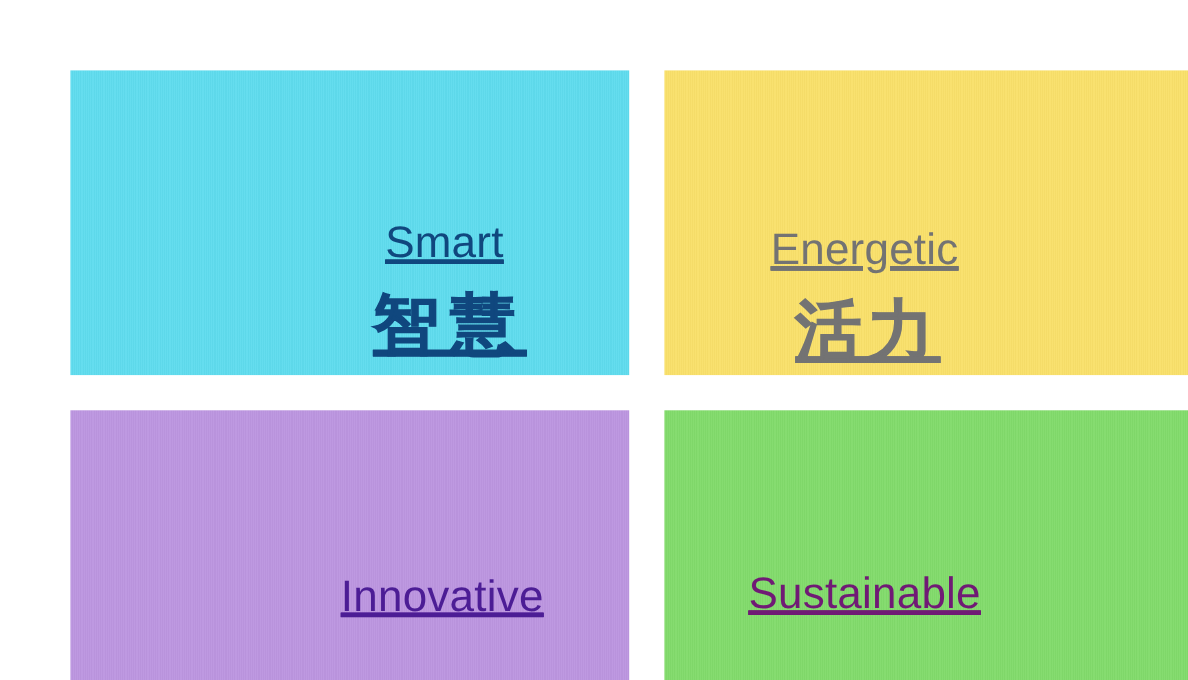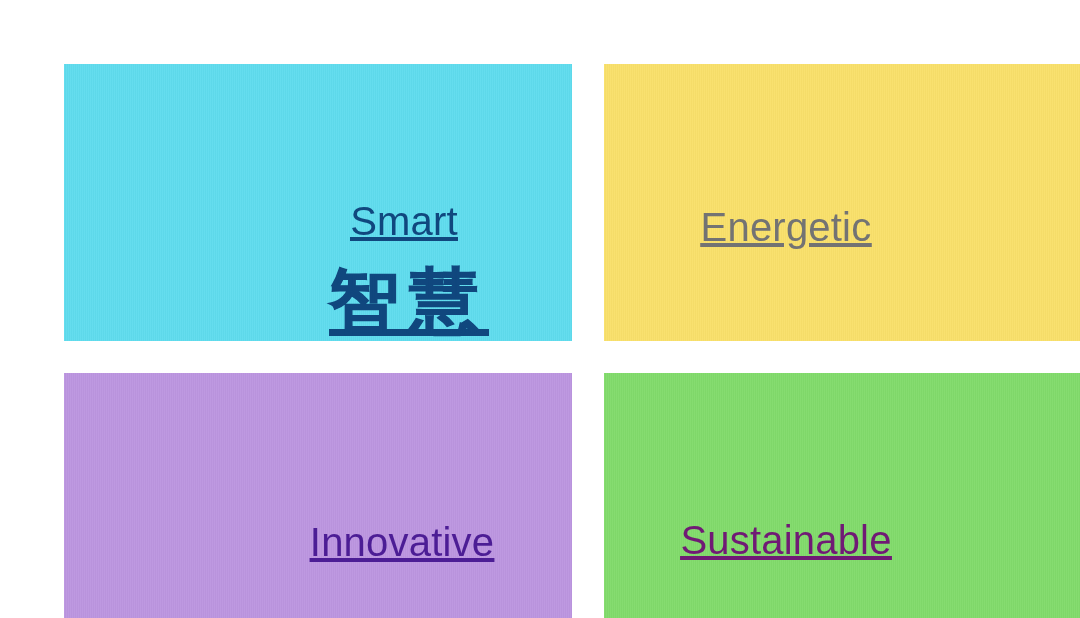--- a/index.html
+++ b/index.html
@@ -80,21 +80,21 @@
     font-family: "Liberation Sans", "DejaVu Sans", sans-serif;
     font-size: 40px;
     font-weight: 400;
     letter-spacing: 0.2px;
     white-space: nowrap;
     line-height: 1.05;
   }
 
   .label-cjk {
     font-family: "DejaVu Sans", "Liberation Sans", sans-serif;
-    font-size: 70px;
+    font-size: 60px;
     font-weight: 700;
     letter-spacing: 4px;
     white-space: nowrap;
     line-height: 1.12;
     margin-top: 4px;
     
     -webkit-text-stroke: 1.1px currentColor;
   }
 
   .q-tl .label-cjk { letter-spacing: 10px; padding-left: 10px; }
@@ -113,20 +113,21 @@
         <div class="label-en">Smart</div>
         <div class="label-cjk">智慧</div>
       </div>
     </div>
   </div>
 
   <div class="quadrant q-tr" style="background-color: rgb(249, 224, 106); color: #737373;">
     <div class="q-inner">
       <div class="stack">
         <div class="label-en">Energetic</div>
+        <div class="label-cjk">活力</div>
       </div>
     </div>
   </div>
 
   <div class="quadrant q-bl" style="background-color: rgb(188, 149, 224); color: #4c1d95;">
     <div class="q-inner">
       <div class="stack">
         <div class="label-en">Innovative</div>
       </div>
     </div>

